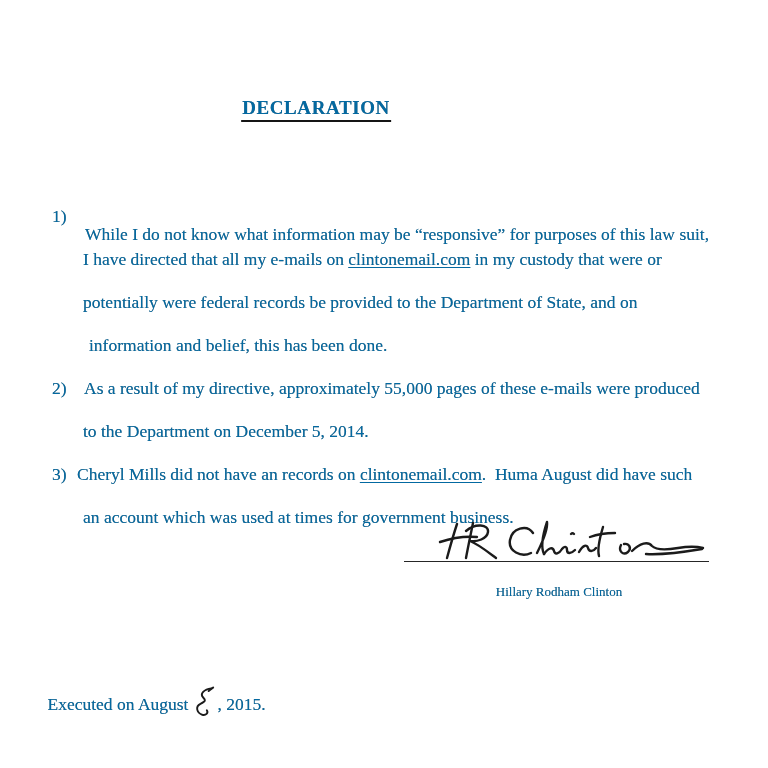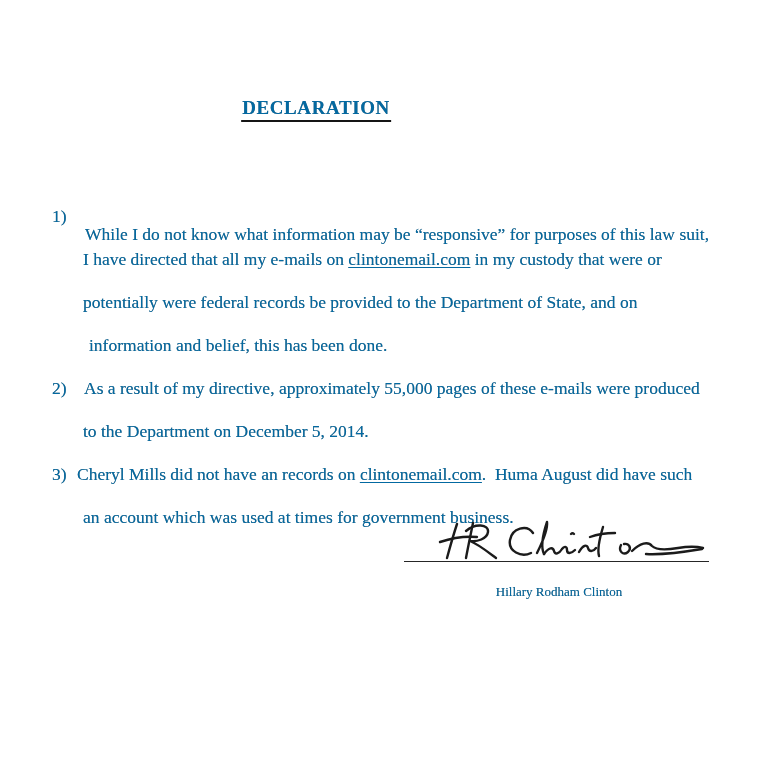--- a/index.html
+++ b/index.html
@@ -59,14 +59,20 @@
     <path d="M190,25 C198,22 208,21 215,21"></path>
     <path d="M221,33 C218,39 223,44 228,40 C232,36 229,31 224,32"></path>
     <path d="M232,39 C240,31 248,29 252,34 C256,38 266,38 278,36 C290,34 299,35 303,36"></path>
     <path d="M246,42 C262,43 284,40 302,37"></path>
   </svg>
 
   <div class="sig-line"></div>
 
   <div class="printed">Hillary Rodham Clinton</div>
 
+  <div class="line executed">
+    <span>Executed on August</span><span class="day-wrap" aria-label="8"><svg class="day-svg" width="20" height="34" viewBox="0 0 22 36" fill="none" stroke="#1b1b1b" stroke-width="2.1" stroke-linecap="round" stroke-linejoin="round">
+          <path d="M18,3 C10,4 5,9 9,13 C12,16 12,17 6,20 C0,23 2,30 8,32 C12,33 15,30 13,27"></path>
+          <path d="M15,6 C17,4 19,3 20,2"></path>
+        </svg></span><span>, 2015.</span>
+  </div>
 
 </div>
 
 </body></html>

